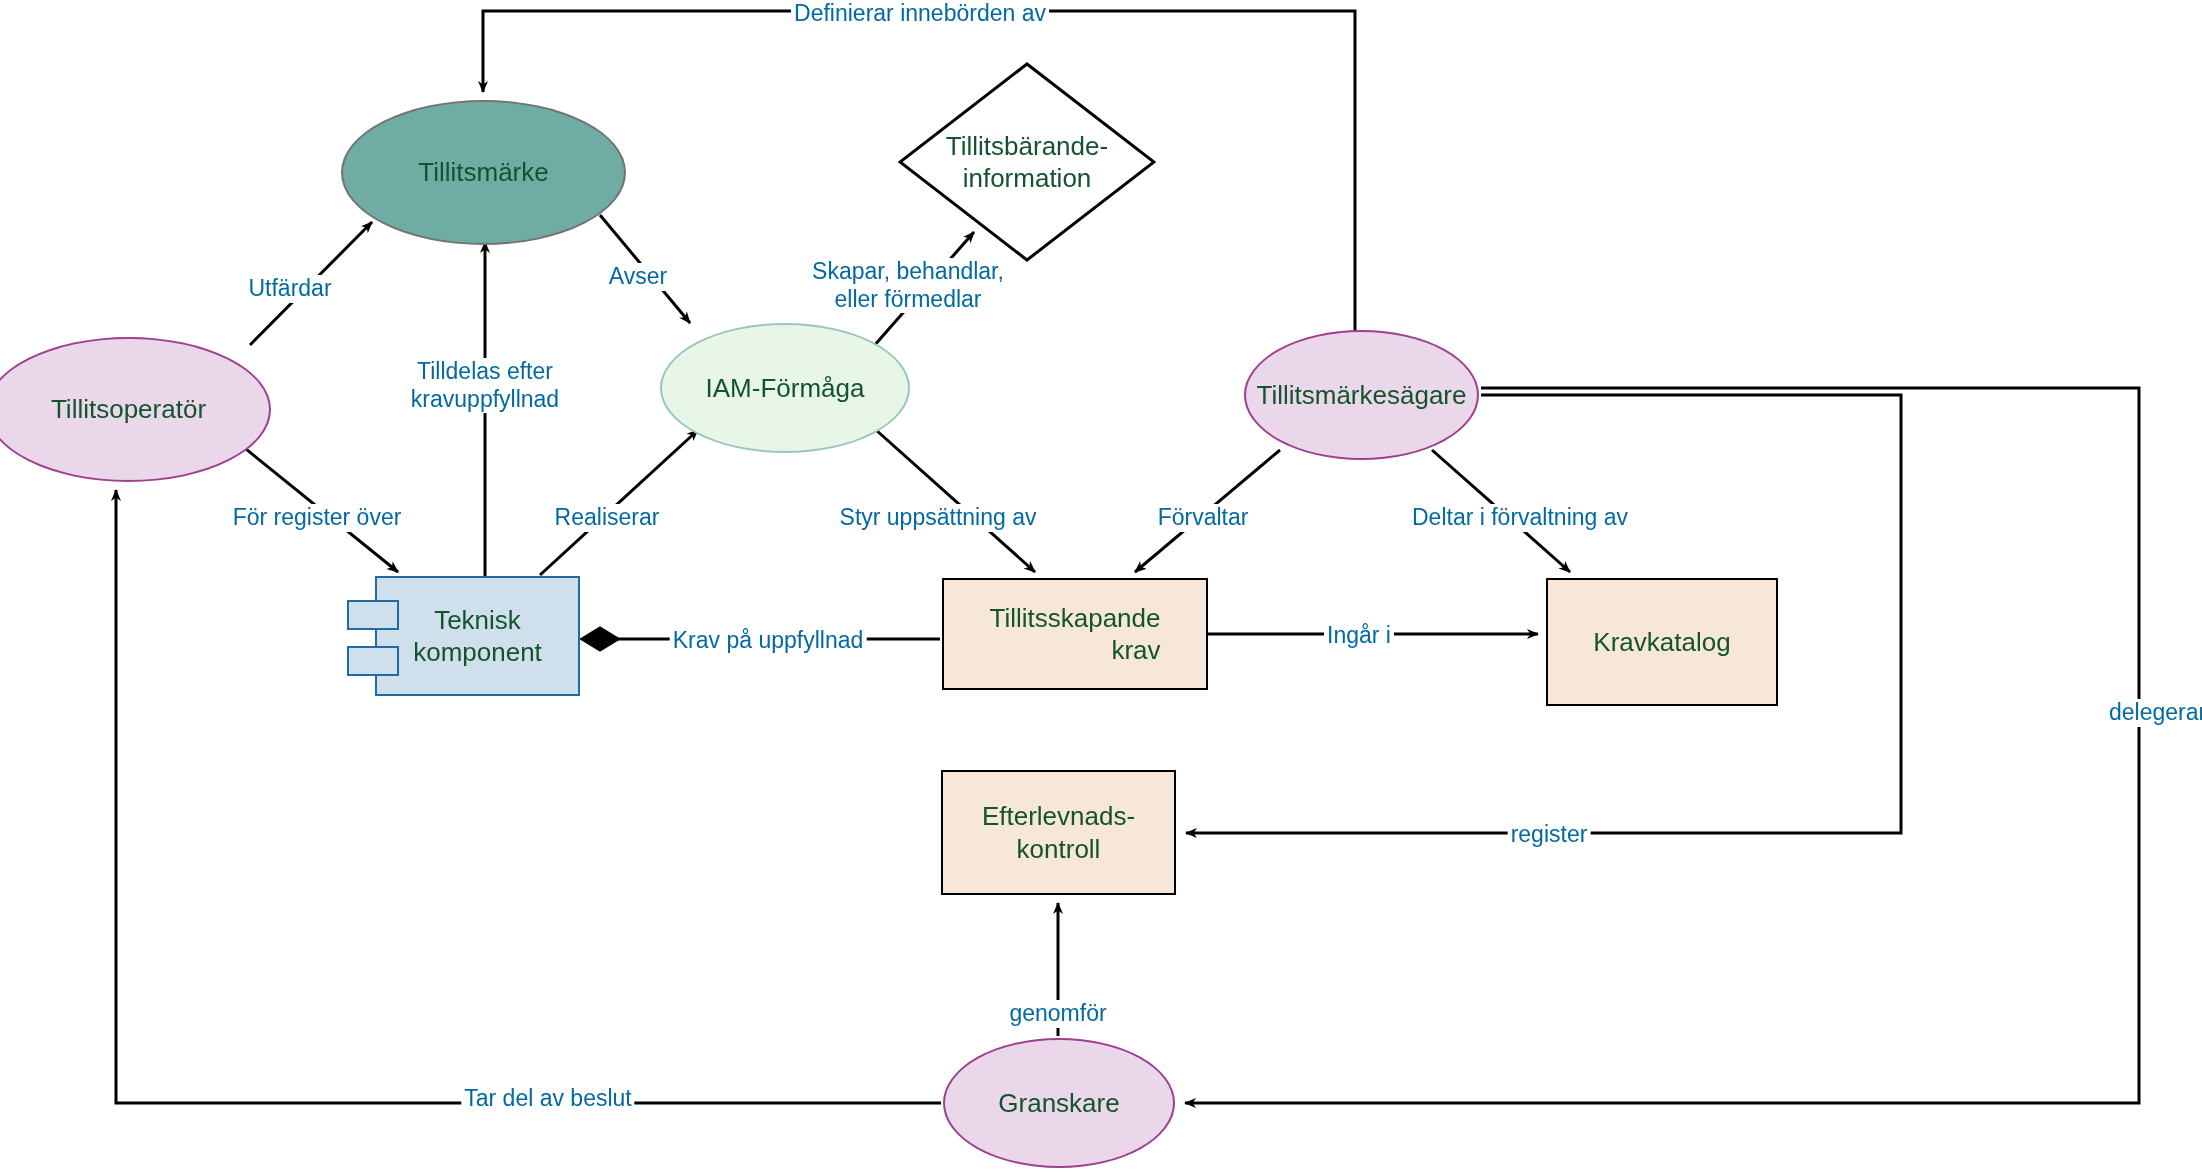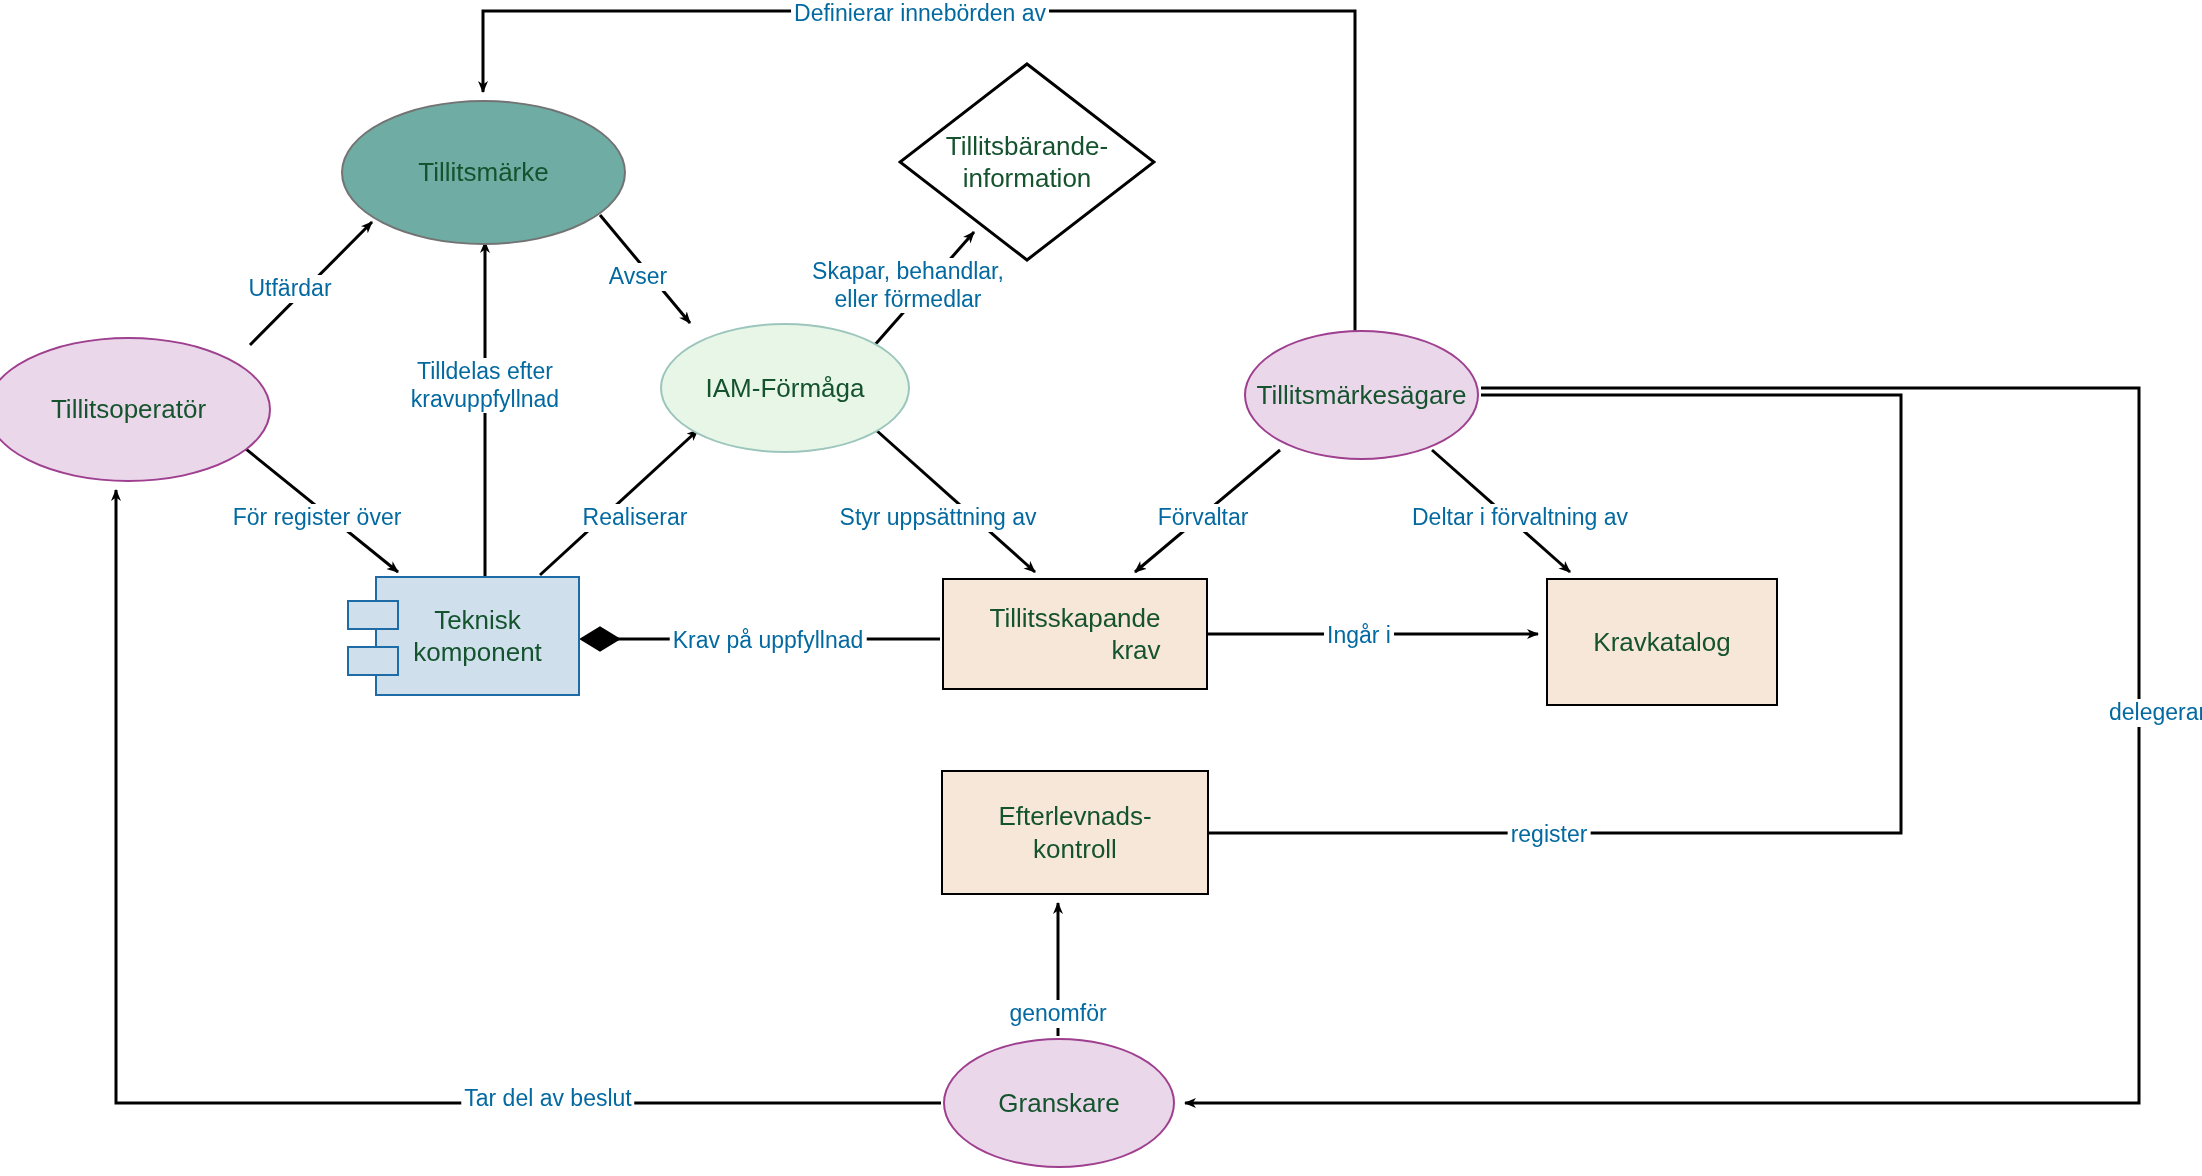--- a/index.html
+++ b/index.html
@@ -68,21 +68,21 @@
     border: 2px solid #000000;
     background: #f7e7d8;
   }
   .n-krav {
     left: 942px; top: 578px; width: 266px; height: 112px; text-align: right;
   }
   .n-katalog {
     left: 1546px; top: 578px; width: 232px; height: 128px;
   }
   .n-efterlevnad {
-    left: 941px; top: 770px; width: 268px; height: 125px; justify-content: center;
+    left: 941px; top: 770px; width: 235px; height: 125px; justify-content: center;
   }
   .n-teknisk {
     left: 375px; top: 576px; width: 205px; height: 120px;
     background: #cfe0ec; border: 2px solid #1f6ba5;
   }
   .tabs { position: absolute; left: -2px; top: 0; width: 100%; height: 100%; }
   .tab {
     position: absolute; left: -28px; width: 52px; height: 30px;
     background: #cfe0ec; border: 2px solid #1f6ba5; box-sizing: border-box;
   }
@@ -206,21 +206,21 @@
   <div class="edge-label el-center" style="left:638px; top:263px;">Avser</div>
 
   <div class="edge-label el-center" style="left:908px; top:258px;">Skapar, behandlar,
 eller förmedlar</div>
 
   <div class="edge-label el-center" style="left:485px; top:358px;">Tilldelas efter
 kravuppfyllnad</div>
 
   <div class="edge-label el-center" style="left:317px; top:504px;">För register över</div>
 
-  <div class="edge-label el-center" style="left:607px; top:504px;margin-left:28px;">Realiserar</div>
+  <div class="edge-label el-center" style="left:607px; top:504px;">Realiserar</div>
 
   <div class="edge-label el-center" style="left:938px; top:504px;">Styr uppsättning av</div>
 
   <div class="edge-label el-center" style="left:1203px; top:504px;">Förvaltar</div>
 
   <div class="edge-label el-center" style="left:1520px; top:504px;">Deltar i förvaltning av</div>
 
   <div class="edge-label el-center" style="left:768px; top:627px;">Krav på uppfyllnad</div>
 
   <div class="edge-label el-center" style="left:1359px; top:622px;">Ingår i</div>

